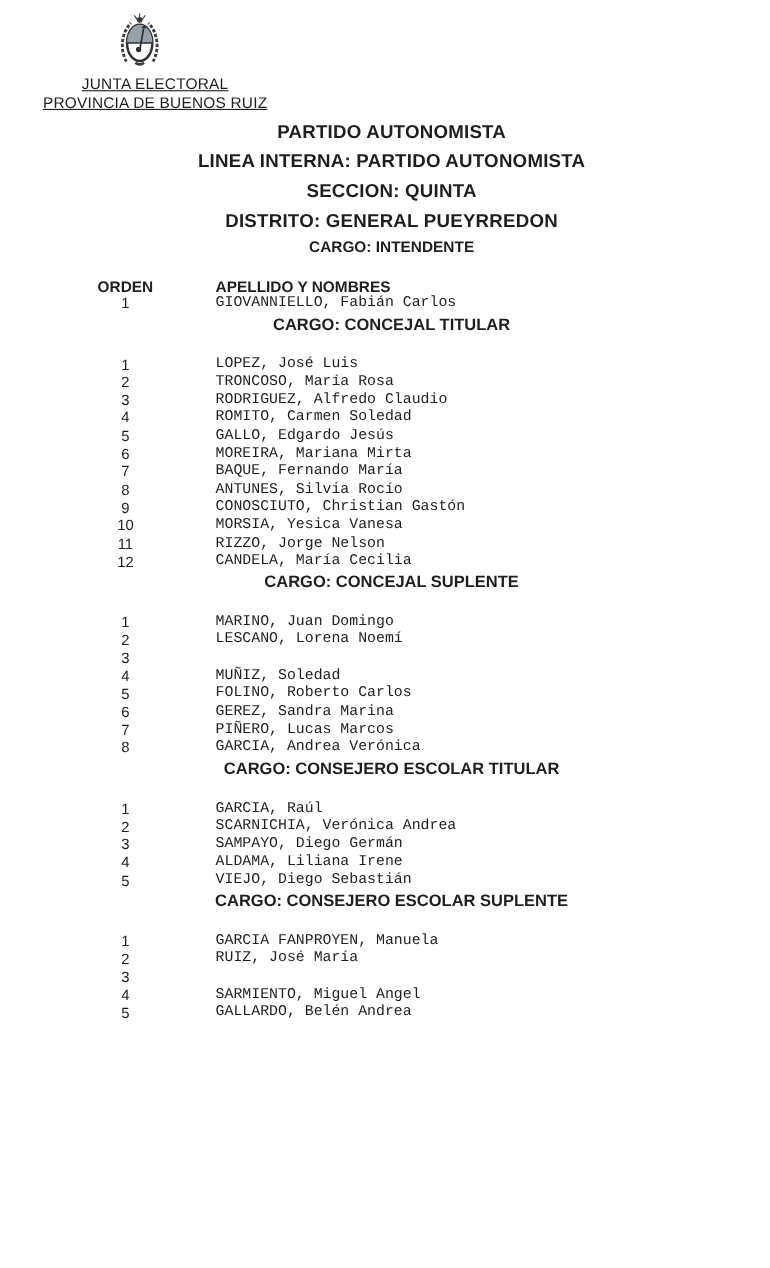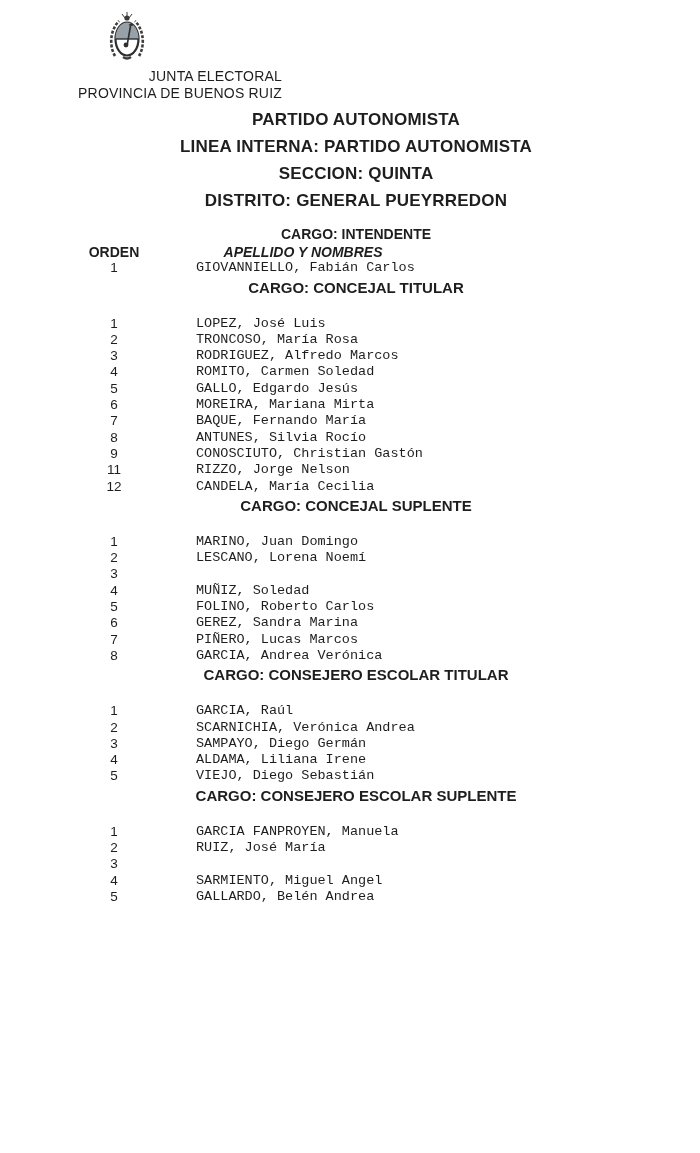--- a/index.html
+++ b/index.html
@@ -18,75 +18,75 @@
     top: 12px;
     left: 107px;
     width: 40px;
     height: 50px;
   }
   .org-block {
     position: absolute;
     top: 68px;
     left: 0;
     width: 282px;
-    text-align: right;
+    text-align: center;
     font-size: 14px;
     line-height: 17px;
     letter-spacing: 0.2px;
+    text-decoration: underline;
   }
   
   .title-block {
     position: absolute;
     top: 106px;
     left: 0;
     width: 712px;
     text-align: center;
   }
   .title-line {
     font-weight: bold;
     font-size: 17px;
     line-height: 27px;
     letter-spacing: 0.2px;
   }
   
   .table-block {
     position: absolute;
-    top: 224px;
+    top: 214px;
     left: 0;
     width: 612px;
   }
   .cargo {
     font-weight: bold;
     font-size: 15px;
     line-height: 17px;
     text-align: center;
     width: 712px;
     margin: 2px 0 20px 0;
   }
   .cargo.first {
     font-size: 14px;
     margin-bottom: 0;
   }
   .cols {
     display: flex;
-    margin-top: 1px;
+    margin-top: 19px;
     font-weight: bold;
     font-size: 14px;
     line-height: 16.3px;
   }
   .col-orden {
     width: 160px;
     margin-left: 34px;
     text-align: center;
   }
   .col-nombres {
     width: 214px;
     margin-left: 2px;
-    text-align: center;
-    font-style: italic;
+    text-align: left;
   }
   .row {
     display: flex;
     font-size: 13.5px;
     line-height: 16.3px;
   }
   .row .num {
     width: 160px;
     margin-left: 34px;
     text-align: center;
@@ -148,21 +148,21 @@
       <div class="row">
         <div class="num">1</div>
         <div class="name">LOPEZ, José Luis</div>
       </div>
       <div class="row">
         <div class="num">2</div>
         <div class="name">TRONCOSO, María Rosa</div>
       </div>
       <div class="row">
         <div class="num">3</div>
-        <div class="name">RODRIGUEZ, Alfredo Marcos</div>
+        <div class="name">RODRIGUEZ, Alfredo Claudio</div>
       </div>
       <div class="row">
         <div class="num">4</div>
         <div class="name">ROMITO, Carmen Soledad</div>
       </div>
       <div class="row">
         <div class="num">5</div>
         <div class="name">GALLO, Edgardo Jesús</div>
       </div>
       <div class="row">
@@ -175,20 +175,24 @@
       </div>
       <div class="row">
         <div class="num">8</div>
         <div class="name">ANTUNES, Silvia Rocío</div>
       </div>
       <div class="row">
         <div class="num">9</div>
         <div class="name">CONOSCIUTO, Christian Gastón</div>
       </div>
       <div class="row">
+        <div class="num">10</div>
+        <div class="name">MORSIA, Yesica Vanesa</div>
+      </div>
+      <div class="row">
         <div class="num">11</div>
         <div class="name">RIZZO, Jorge Nelson</div>
       </div>
       <div class="row">
         <div class="num">12</div>
         <div class="name">CANDELA, María Cecilia</div>
       </div>
       <div class="cargo">CARGO: CONCEJAL SUPLENTE</div>
       <div class="row">
         <div class="num">1</div>

